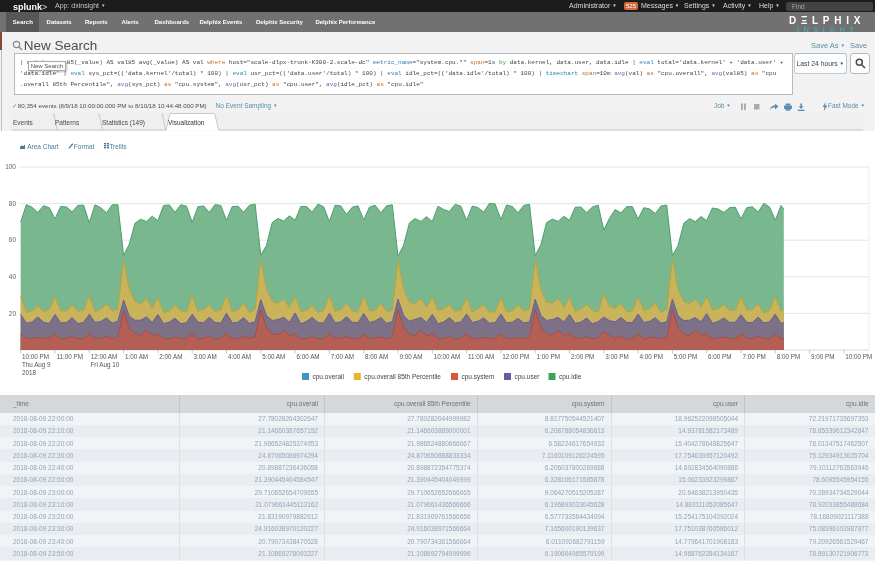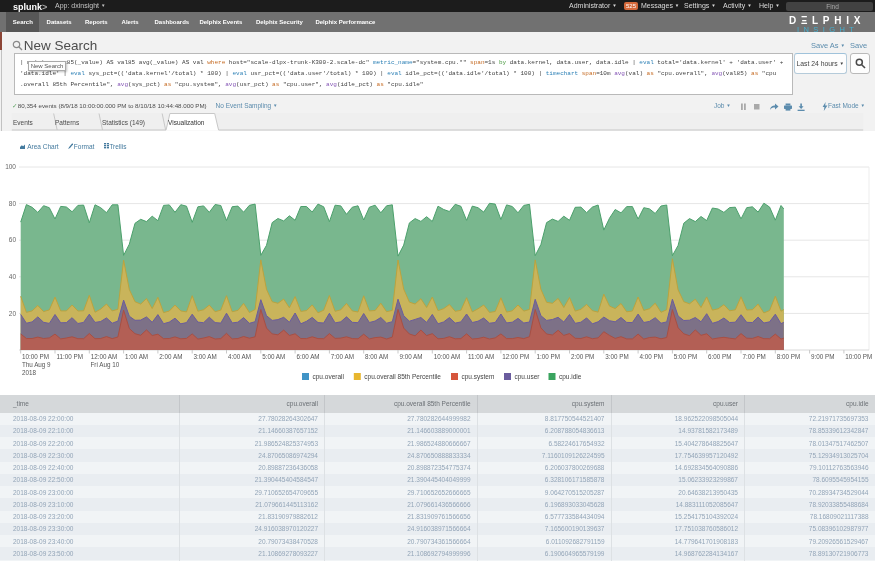--- a/index.html
+++ b/index.html
@@ -1,20 +1,20 @@
 <!DOCTYPE html>
 <html><head><meta charset="utf-8">
 <style>
 * { margin:0; padding:0; box-sizing:border-box; }
 html,body { width:875px; height:561px; overflow:hidden; }
 body { font-family:"Liberation Sans",sans-serif; position:relative; background:#f2f2f2; }
 .abs { position:absolute; }
 
 #topbar { left:0; top:0; width:875px; height:12px; background:#1c1c1c; color:#dcdcdc; }
-#topbar .it { position:absolute; top:2.2px; font-size:7px;text-align:center; }
+#topbar .it { position:absolute; top:2.2px; font-size:7px; }
 .caret { font-size:4.5px; vertical-align:0.8px; }
 
 #menubar { left:0; top:12px; width:875px; height:20px; background:#717171; }
 #menubar .mi { position:absolute; top:7px; font-size:6px; font-weight:bold; color:#fff; }
 
 #strip1 { left:0; top:32px; width:2px; height:18px; background:#8c4536; }
 #strip2 { left:0.5px; top:50px; width:1.5px; height:511px; background:#c2c2c2; }
 
 #hd { left:23.8px; top:37.5px; font-size:13.5px; color:#4d4d4d; }
 .bluelink { color:#5c8cad; font-size:7.5px; }

